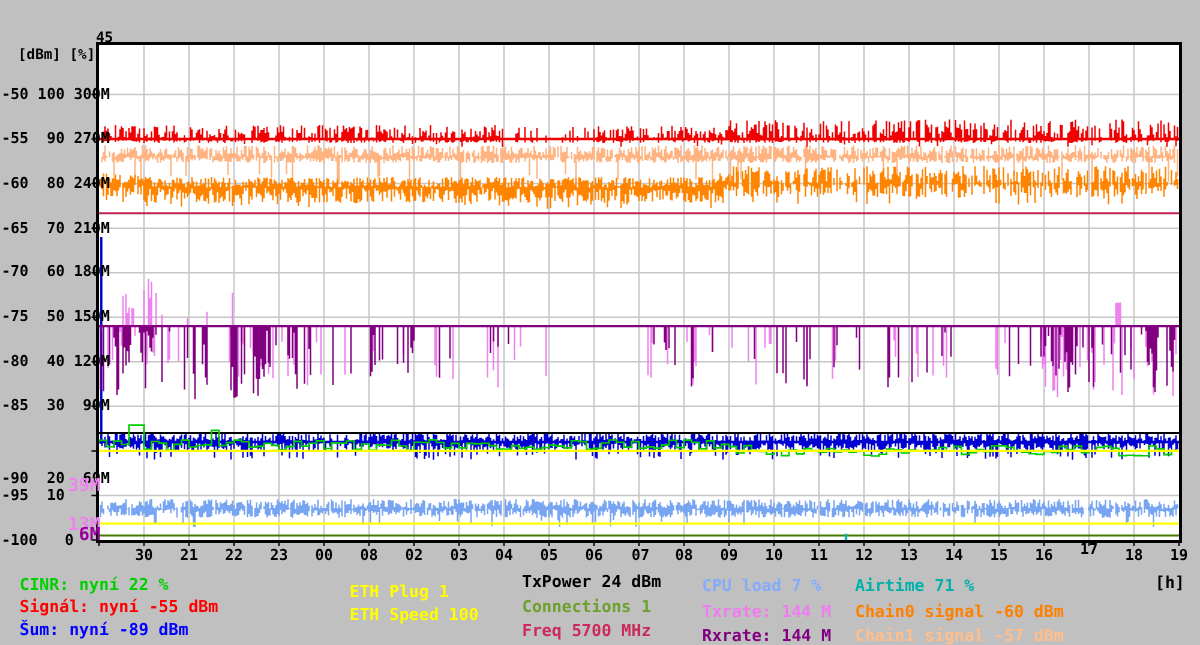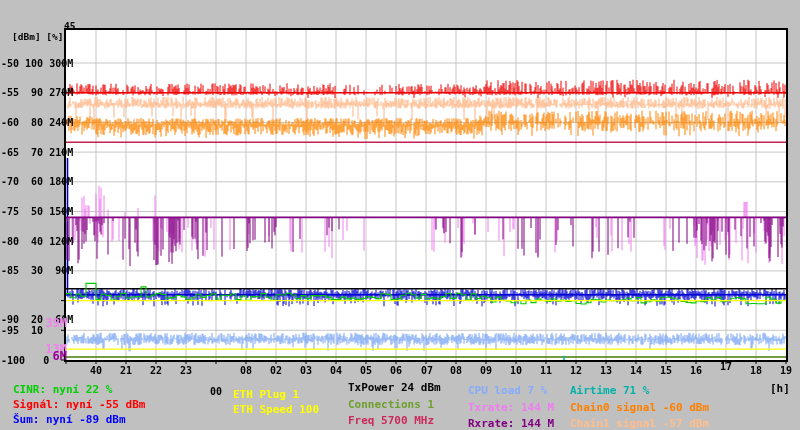--- a/index.html
+++ b/index.html
@@ -54,25 +54,25 @@
       <div class="t yl" style="left: 1px; top: 237px;">-80  40 120M</div>
       <div class="t yl" style="left: 1px; top: 266px;">-85  30  90M</div>
       <div class="t yl" style="left: 1px; top: 296px; margin-top: 19px;">-90  20  60M</div>
       <div class="t yl" style="left: 1px; top: 326px;">-95  10</div>
       <div class="t yl" style="left: 1px; top: 356px;">-100   0</div>
       <div class="t mext" style="color: rgb(238, 130, 238); left: 39px; top: 317px;">39M</div>
       <div class="t mext" style="color: rgb(238, 130, 238); left: 39px; top: 343px;">13M</div>
       <div class="t mext" style="color: rgb(153, 0, 153); left: 39px; top: 350px;">6M</div>
     </div>
   <div id="xaxis">
-      <div class="t xl" style="left: 89px; top: 366px;">40</div>
+      <div class="t xl" style="left: 89px; top: 366px;">30</div>
       <div class="t xl" style="left: 119px; top: 366px;">21</div>
       <div class="t xl" style="left: 149px; top: 366px;">22</div>
       <div class="t xl" style="left: 179px; top: 366px;">23</div>
-      <div class="t xl" style="left: 209px; top: 366px; margin-top: 21px;">00</div>
+      <div class="t xl" style="left: 209px; top: 366px;">00</div>
       <div class="t xl" style="left: 239px; top: 366px;">08</div>
       <div class="t xl" style="left: 269px; top: 366px;">02</div>
       <div class="t xl" style="left: 299px; top: 366px;">03</div>
       <div class="t xl" style="left: 329px; top: 366px;">04</div>
       <div class="t xl" style="left: 359px; top: 366px;">05</div>
       <div class="t xl" style="left: 389px; top: 366px;">06</div>
       <div class="t xl" style="left: 419px; top: 366px; text-align: right;">07</div>
       <div class="t xl" style="left: 449px; top: 366px;">08</div>
       <div class="t xl" style="left: 479px; top: 366px;">09</div>
       <div class="t xl" style="left: 509px; top: 366px;">10</div>

